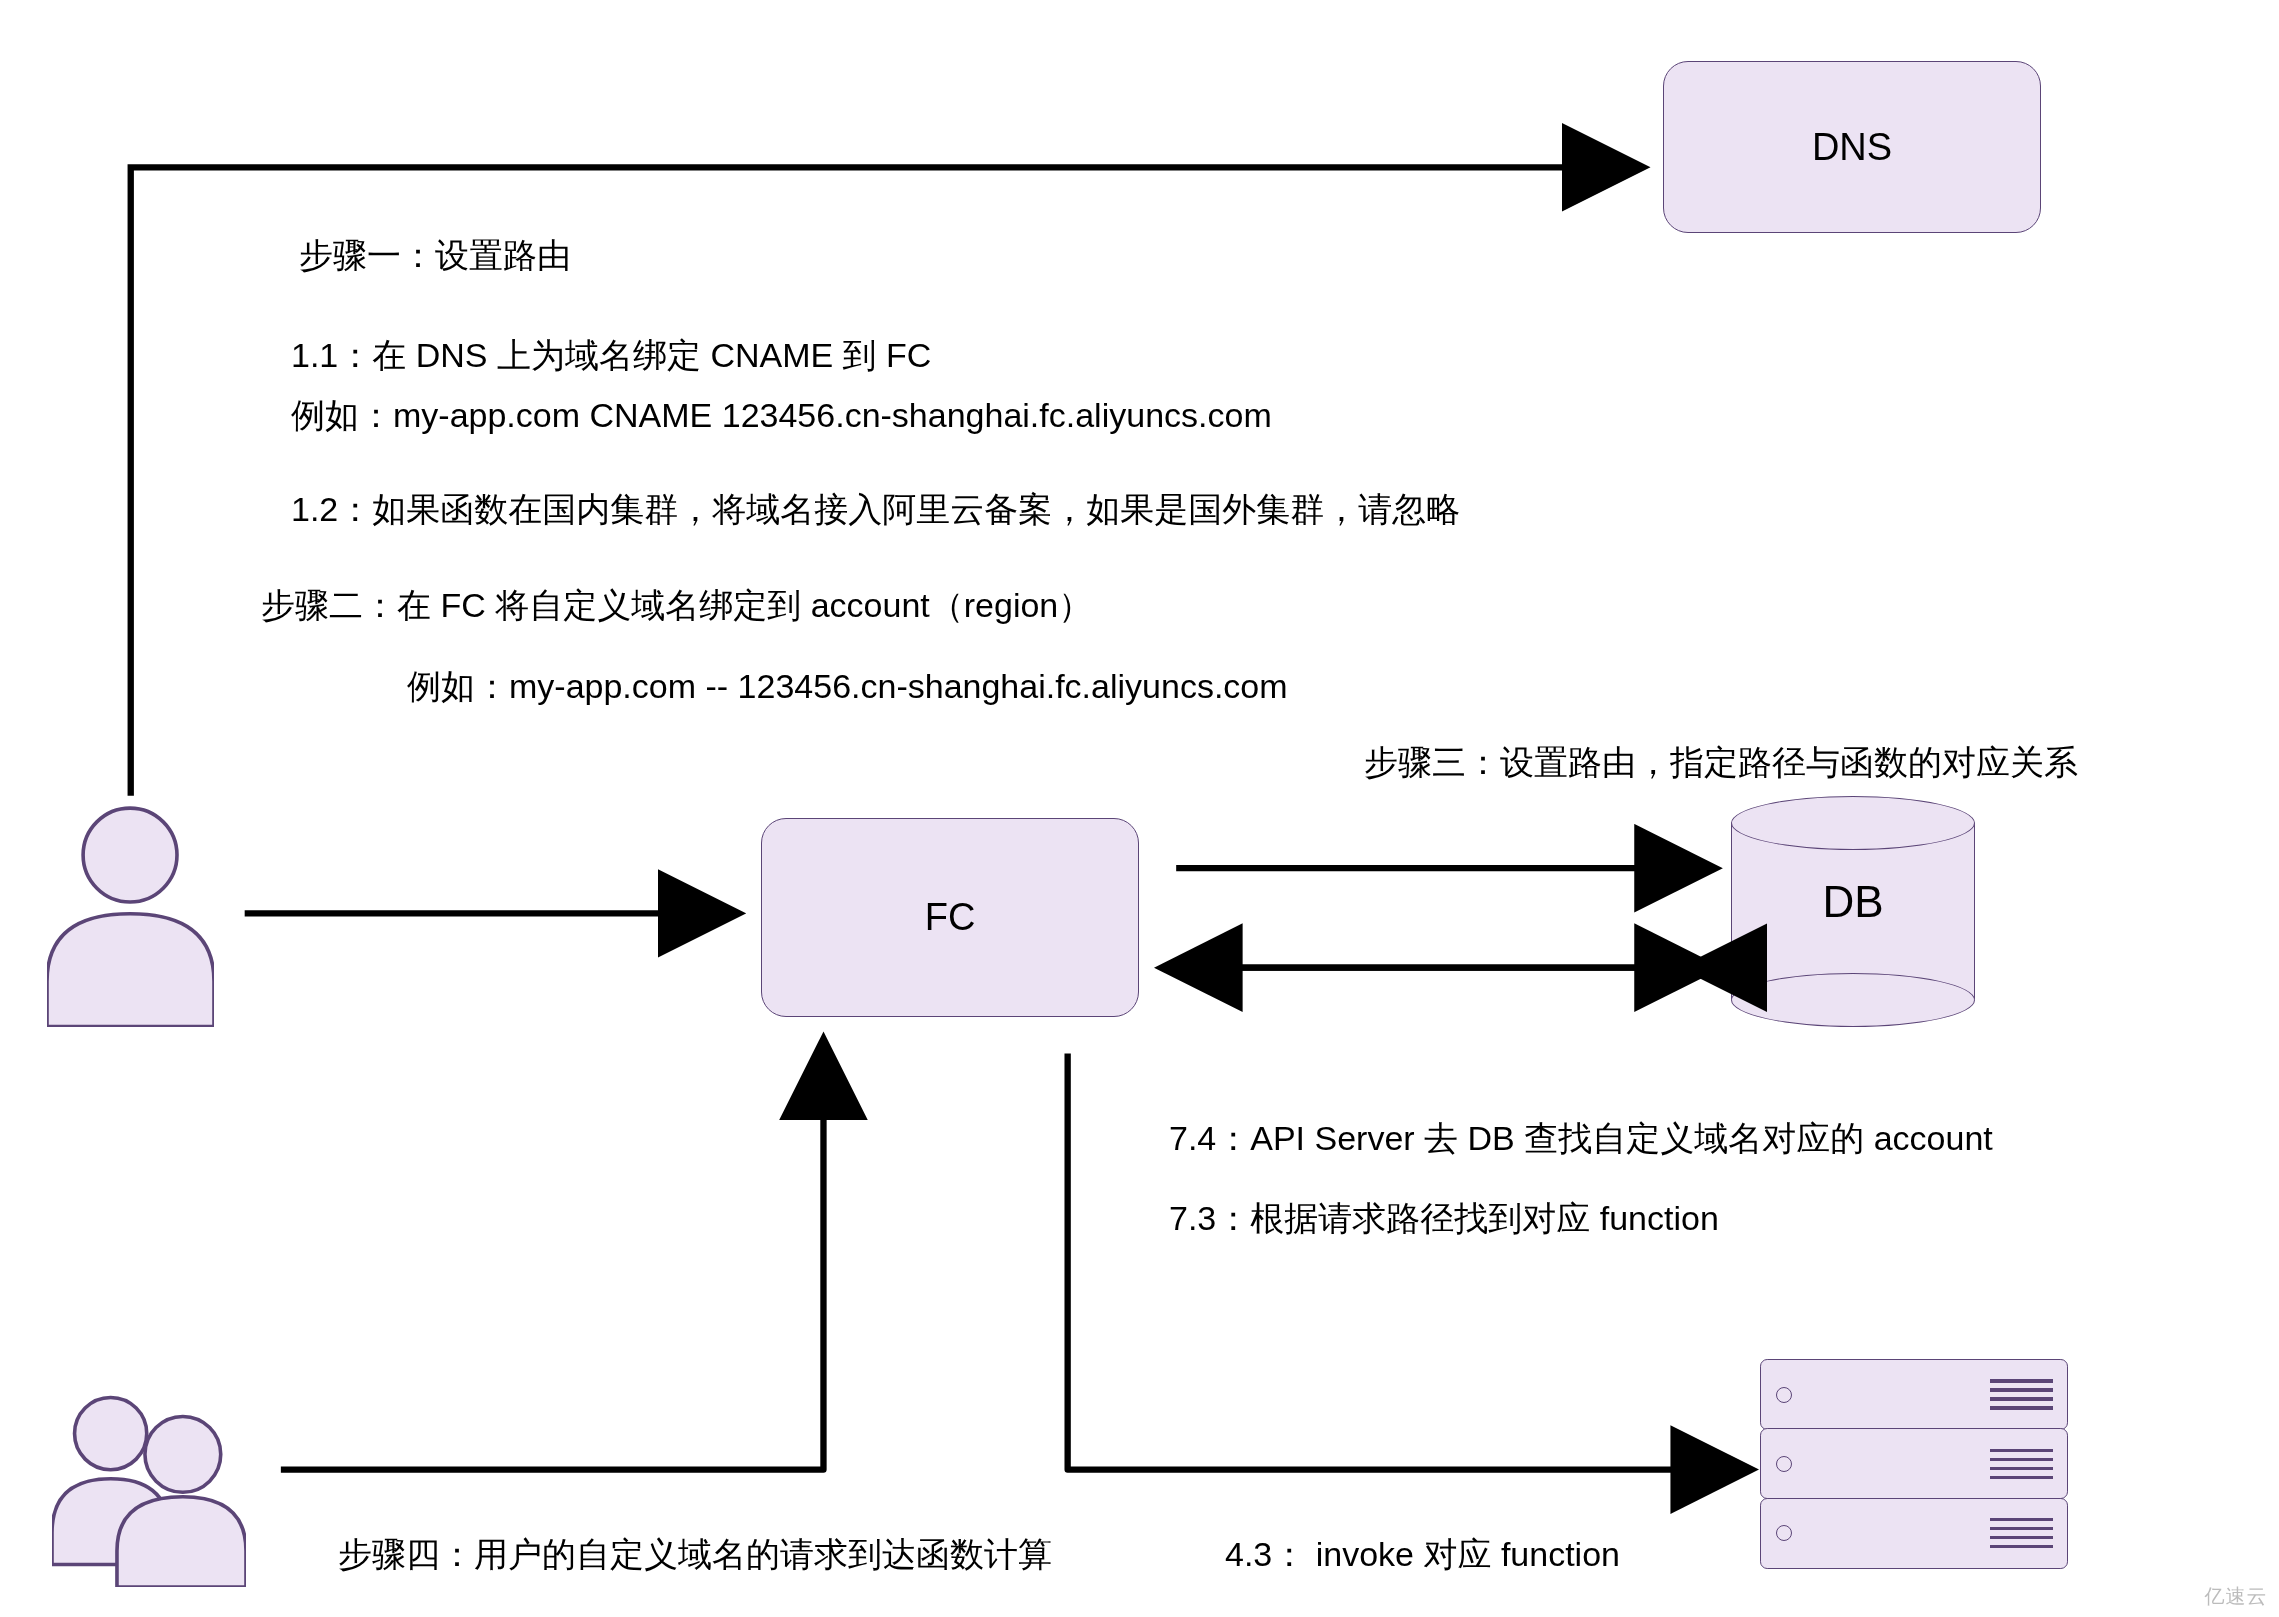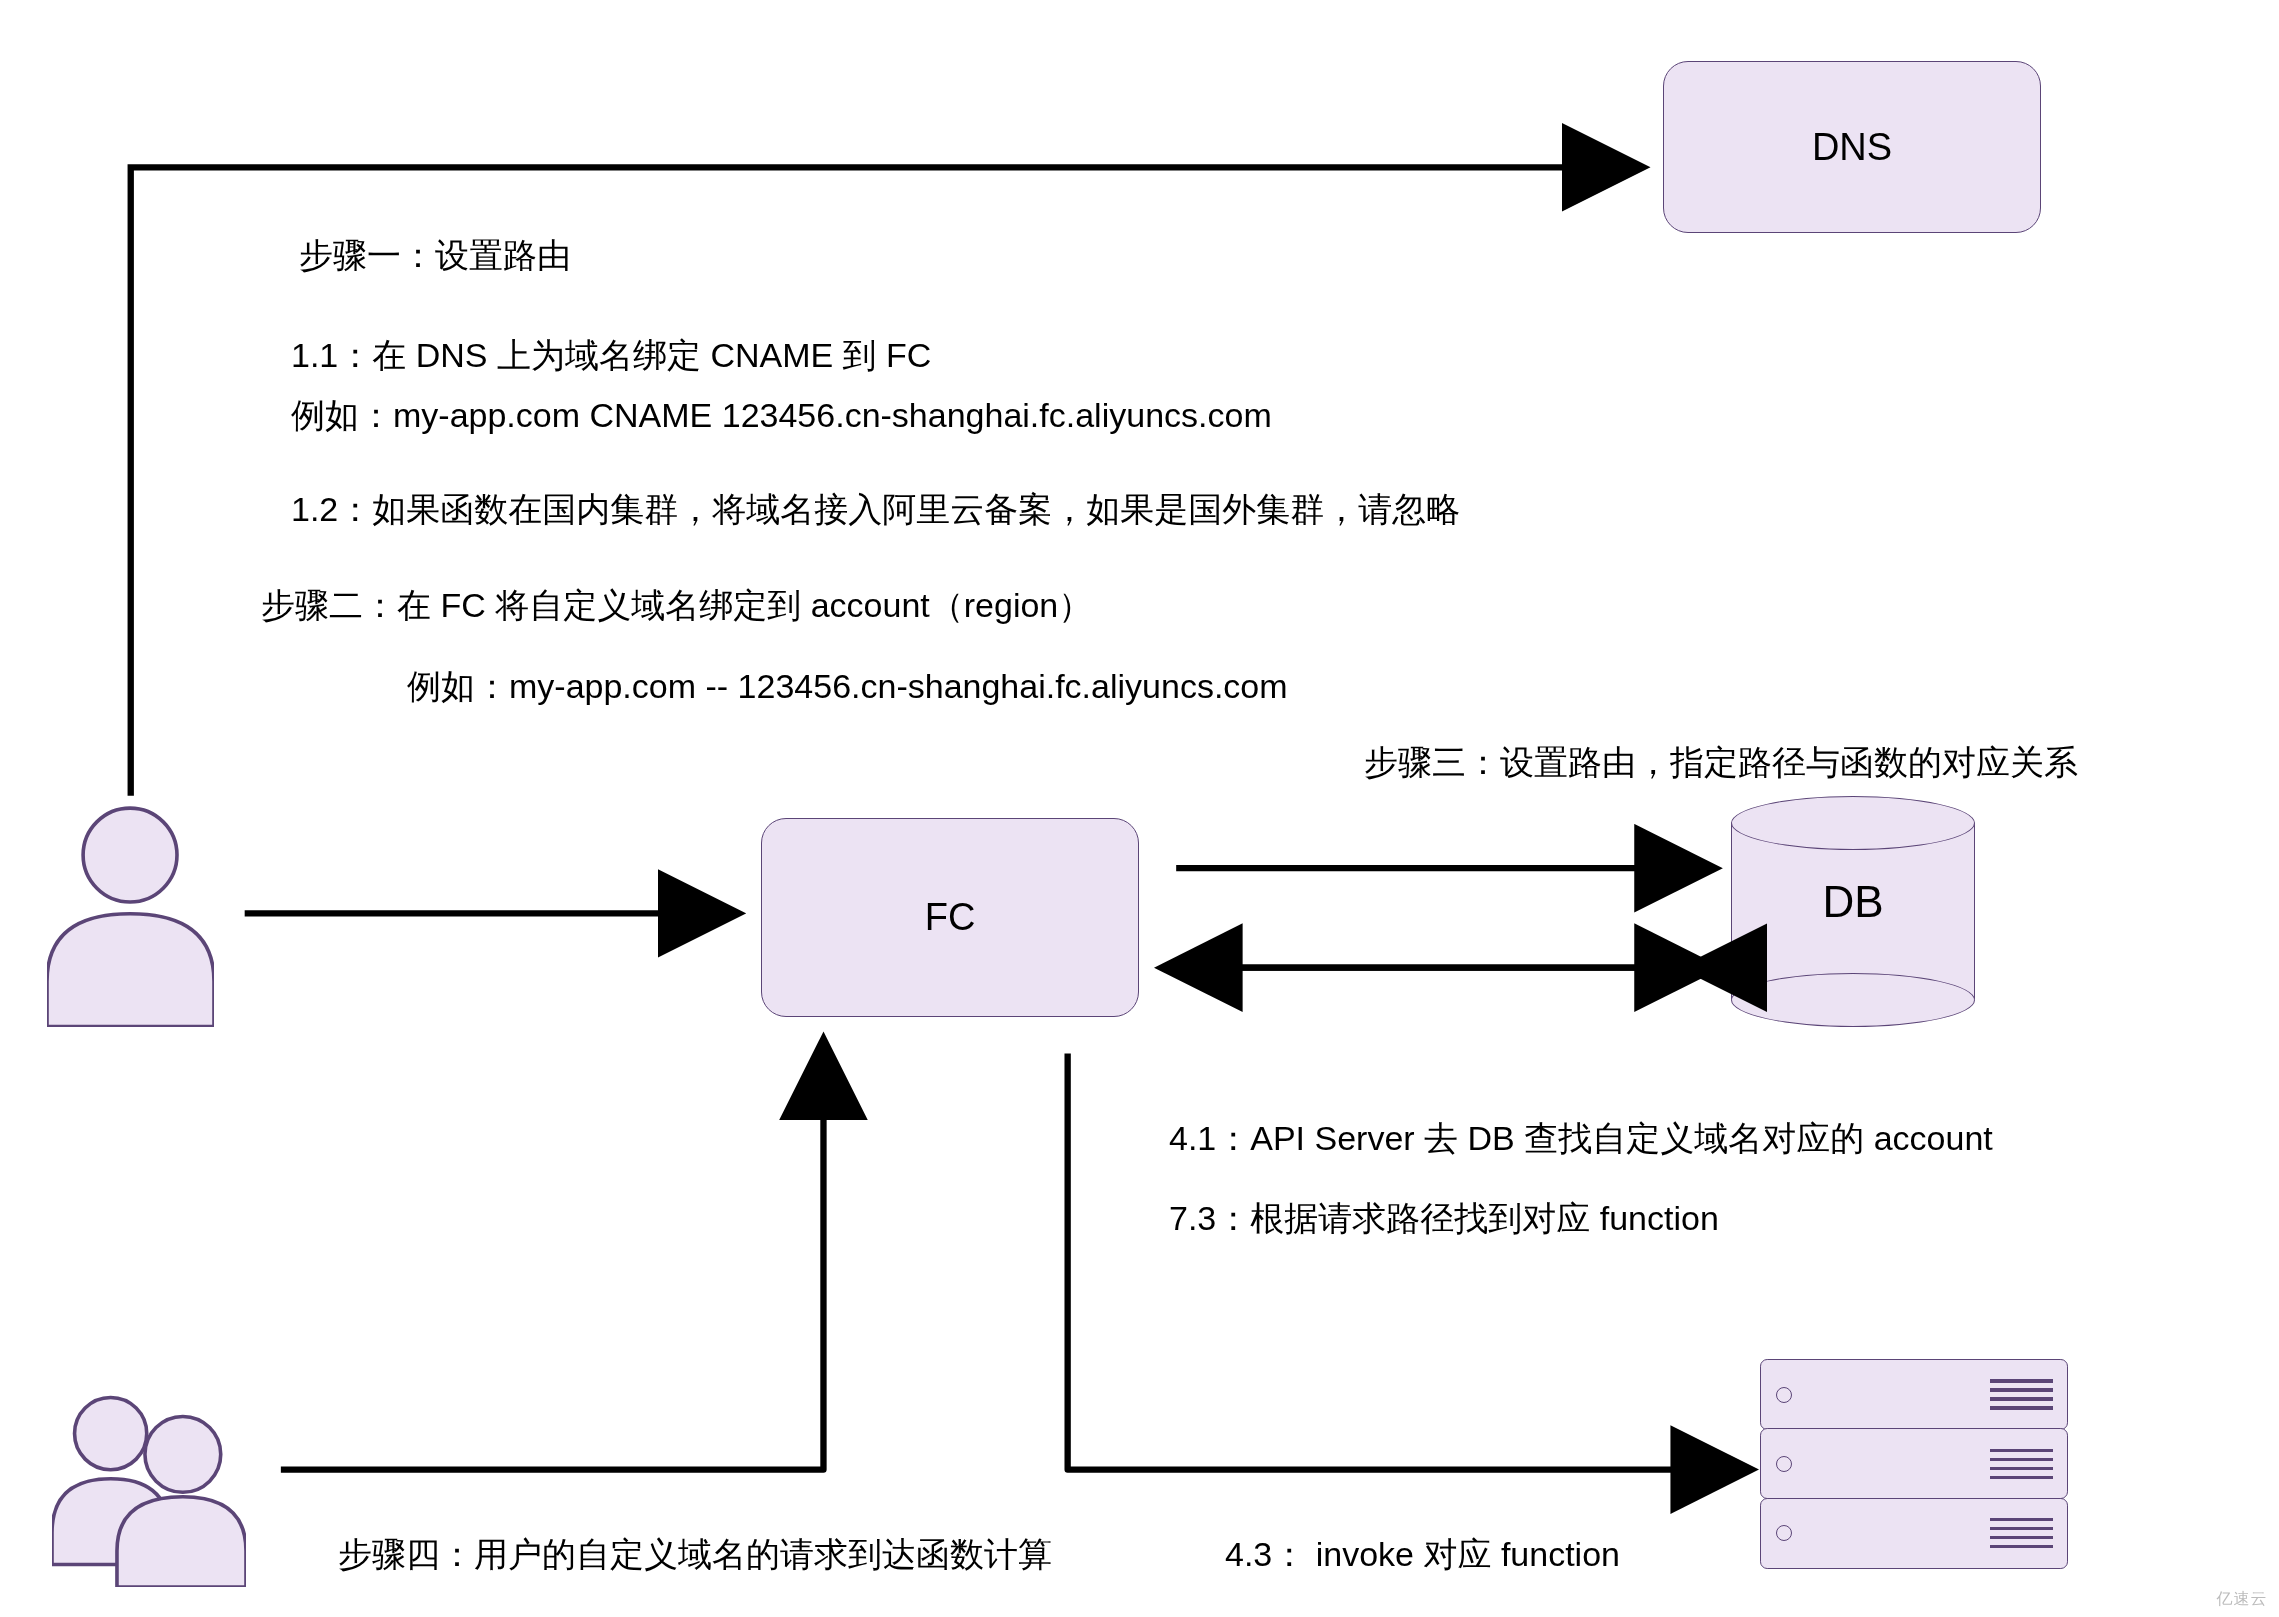--- a/index.html
+++ b/index.html
@@ -99,21 +99,21 @@
     top: 0; left: 0;
     width: 2280px;
     height: 1617px;
     pointer-events: none;
   }
 
   .watermark {
     position: absolute;
     right: 12.7px;
     bottom: 7.2px;
-    font-size: 16px;
+    font-size: 20px;
     color: #bcbcbc;
     letter-spacing: 0.9px;
   }
 </style>
 </head>
 <body>
 
 <div class="canvas">
 
   <div class="node-box" style="left:1663px; top:61px; width:378px; height:172px;">
@@ -193,21 +193,21 @@
     <path d="M 1180 1165 L 1180 1625 L 1920 1625" stroke="#000" stroke-width="7" fill="none" stroke-linejoin="round" marker-end="url(#ah)"></path>
   </svg>
 
   <div class="label" style="left:299px; top:233px;">步骤一：设置路由</div>
   <div class="label" style="left:291px; top:333px;">1.1：在 DNS 上为域名绑定 CNAME 到 FC</div>
   <div class="label" style="left:291px; top:393px;">例如：my-app.com CNAME 123456.cn-shanghai.fc.aliyuncs.com</div>
   <div class="label" style="left:291px; top:487px;">1.2：如果函数在国内集群，将域名接入阿里云备案，如果是国外集群，请忽略</div>
   <div class="label" style="left:261px; top:583px;">步骤二：在 FC 将自定义域名绑定到 account（region）</div>
   <div class="label" style="left:407px; top:664px;">例如：my-app.com -- 123456.cn-shanghai.fc.aliyuncs.com</div>
   <div class="label" style="left:1364px; top:740px;">步骤三：设置路由，指定路径与函数的对应关系</div>
-  <div class="label" style="left:1169px; top:1116px;">4.1：API Server 去 DB 查找自定义域名对应的 account</div>
+  <div class="label" style="left:1169px; top:1116px;">7.4：API Server 去 DB 查找自定义域名对应的 account</div>
   <div class="label" style="left:1169px; top:1196px;">7.3：根据请求路径找到对应 function</div>
   <div class="label" style="left:338px; top:1532px;">步骤四：用户的自定义域名的请求到达函数计算</div>
   <div class="label" style="left:1225px; top:1532px;">4.3： invoke 对应 function</div>
 
   <div class="watermark">亿速云</div>
 
 </div>
 
 
 </body></html>

